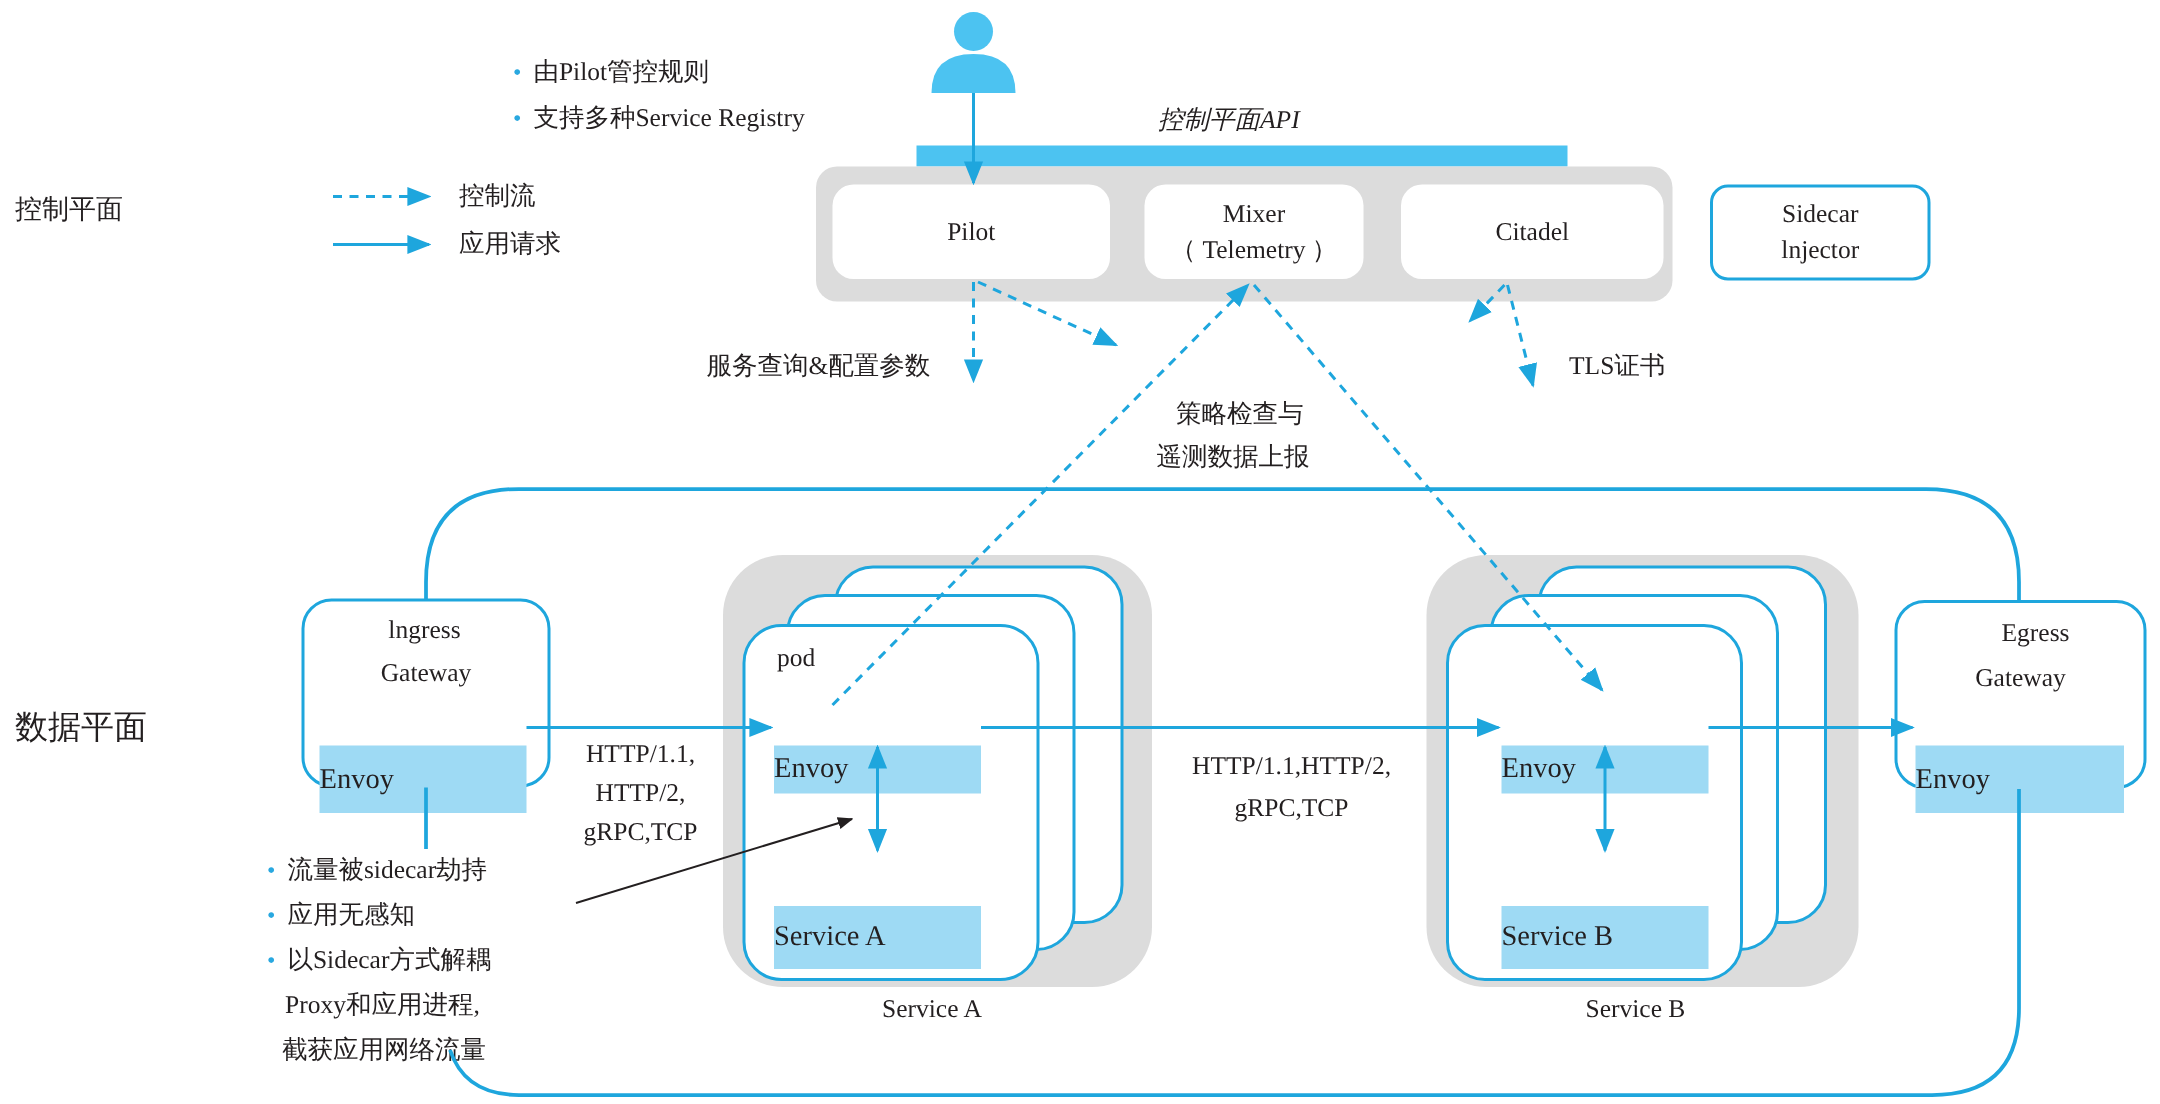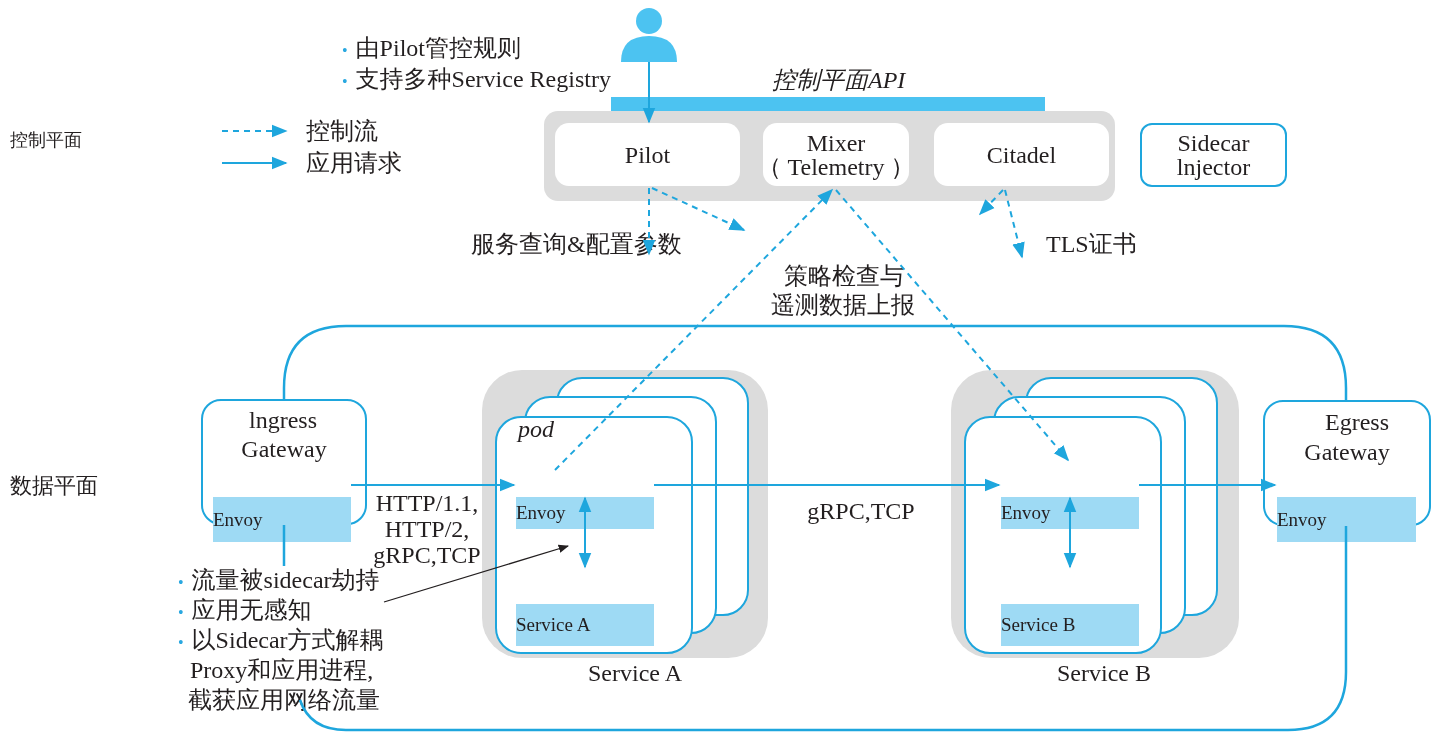--- a/index.html
+++ b/index.html
@@ -1,19 +1,19 @@
 <!DOCTYPE html>
 <html><head>
 <meta charset="utf-8">
 <style>
   html, body { margin: 0; padding: 0; background: #ffffff; }
   body { width: 1440px; height: 736px; position: relative; overflow: hidden;
          font-family: "Liberation Serif", "DejaVu Serif", serif; color: #231f20; }
   .abs { position: absolute; }
-  .txt { position: absolute; white-space: nowrap; font-size: 24px; line-height: 24px; }
+  .txt { position: absolute; white-space: nowrap; font-size: 17px; line-height: 24px; }
   .sans { font-family: "DejaVu Sans", "Liberation Sans", sans-serif; }
   .center { text-align: center; }
   .bullet::before { content: "•"; color: #29a8e0; margin-right: 8px; font-size: 16px; }
   .graybox { position: absolute; background: #dcdcdc; border-radius: 22px; }
   .whitebox { position: absolute; background: #fff; border-radius: 14px; }
   .bluebox { position: absolute; background: #fff; border: 2.5px solid #1ea6dd; border-radius: 26px; box-sizing: border-box; }
   .envoy { position: absolute; background: #9edaf4; display: flex; align-items: center; 
            font-size: 19px; margin-top: 34px; }
   svg.overlay { position: absolute; left: 0; top: 0; pointer-events: none; }
 </style>
@@ -51,21 +51,21 @@
 
 <div class="txt" style="left:434px;top:232px;margin-left:37px;">服务查询&amp;配置参数</div>
 <div class="txt" style="left:784px;top:264px;">策略检查与</div>
 <div class="txt" style="left:771px;top:293px;">遥测数据上报</div>
 <div class="txt" style="left:1046px;top:232px;">TLS证书</div>
 
 <div class="graybox" style="left:482px;top:370px;width:286px;height:288px;border-radius:40px;"></div>
 <div class="bluebox" style="left:556px;top:377px;width:193px;height:239px;"></div>
 <div class="bluebox" style="left:524px;top:396px;width:193px;height:238px;"></div>
 <div class="bluebox" style="left:495px;top:416px;width:198px;height:238px;"></div>
-<div class="txt" style="left:518px;top:417px;font-style:italic;">pod</div>
+<div class="txt" style="left:518px;top:427px;">pod</div>
 <div class="envoy" style="left:516px;top:463px;width:138px;height:32px;">
     <span>Envoy</span>
   </div>
 <div class="envoy" style="left:516px;top:570px;width:138px;height:42px;">
     <span>Service A</span>
   </div>
 <div class="txt" style="left:588px;top:661px;">Service A</div>
 
 <div class="graybox" style="left:951px;top:370px;width:288px;height:288px;border-radius:40px;"></div>
 <div class="bluebox" style="left:1025px;top:377px;width:193px;height:239px;"></div>
@@ -92,20 +92,21 @@
 <div class="envoy" style="left:1277px;top:463px;width:139px;height:45px;">
     <span>Envoy</span>
   </div>
 
 <div class="abs center" style="left:372px;top:490px;width:110px;">
   <div class="txt" style="position:static;line-height:26px;">HTTP/1.1,</div>
   <div class="txt" style="position:static;line-height:26px;">HTTP/2,</div>
   <div class="txt" style="position:static;line-height:26px;">gRPC,TCP</div>
 </div>
 <div class="abs center" style="left:762px;top:497px;width:198px;">
+  <div class="txt" style="position:static;line-height:28px;">HTTP/1.1,HTTP/2,</div>
   <div class="txt" style="position:static;line-height:28px;">gRPC,TCP</div>
 </div>
 
 <div class="txt bullet" style="left:178px;top:568px;"><span>流量被sidecar劫持</span></div>
 <div class="txt bullet" style="left:178px;top:598px;"><span>应用无感知</span></div>
 <div class="txt bullet" style="left:178px;top:628px;"><span>以Sidecar方式解耦</span></div>
 <div class="txt" style="left:190px;top:658px;">Proxy和应用进程,</div>
 <div class="txt" style="left:188px;top:688px;">截获应用网络流量</div>
 
 <svg class="overlay" width="1440" height="736">

